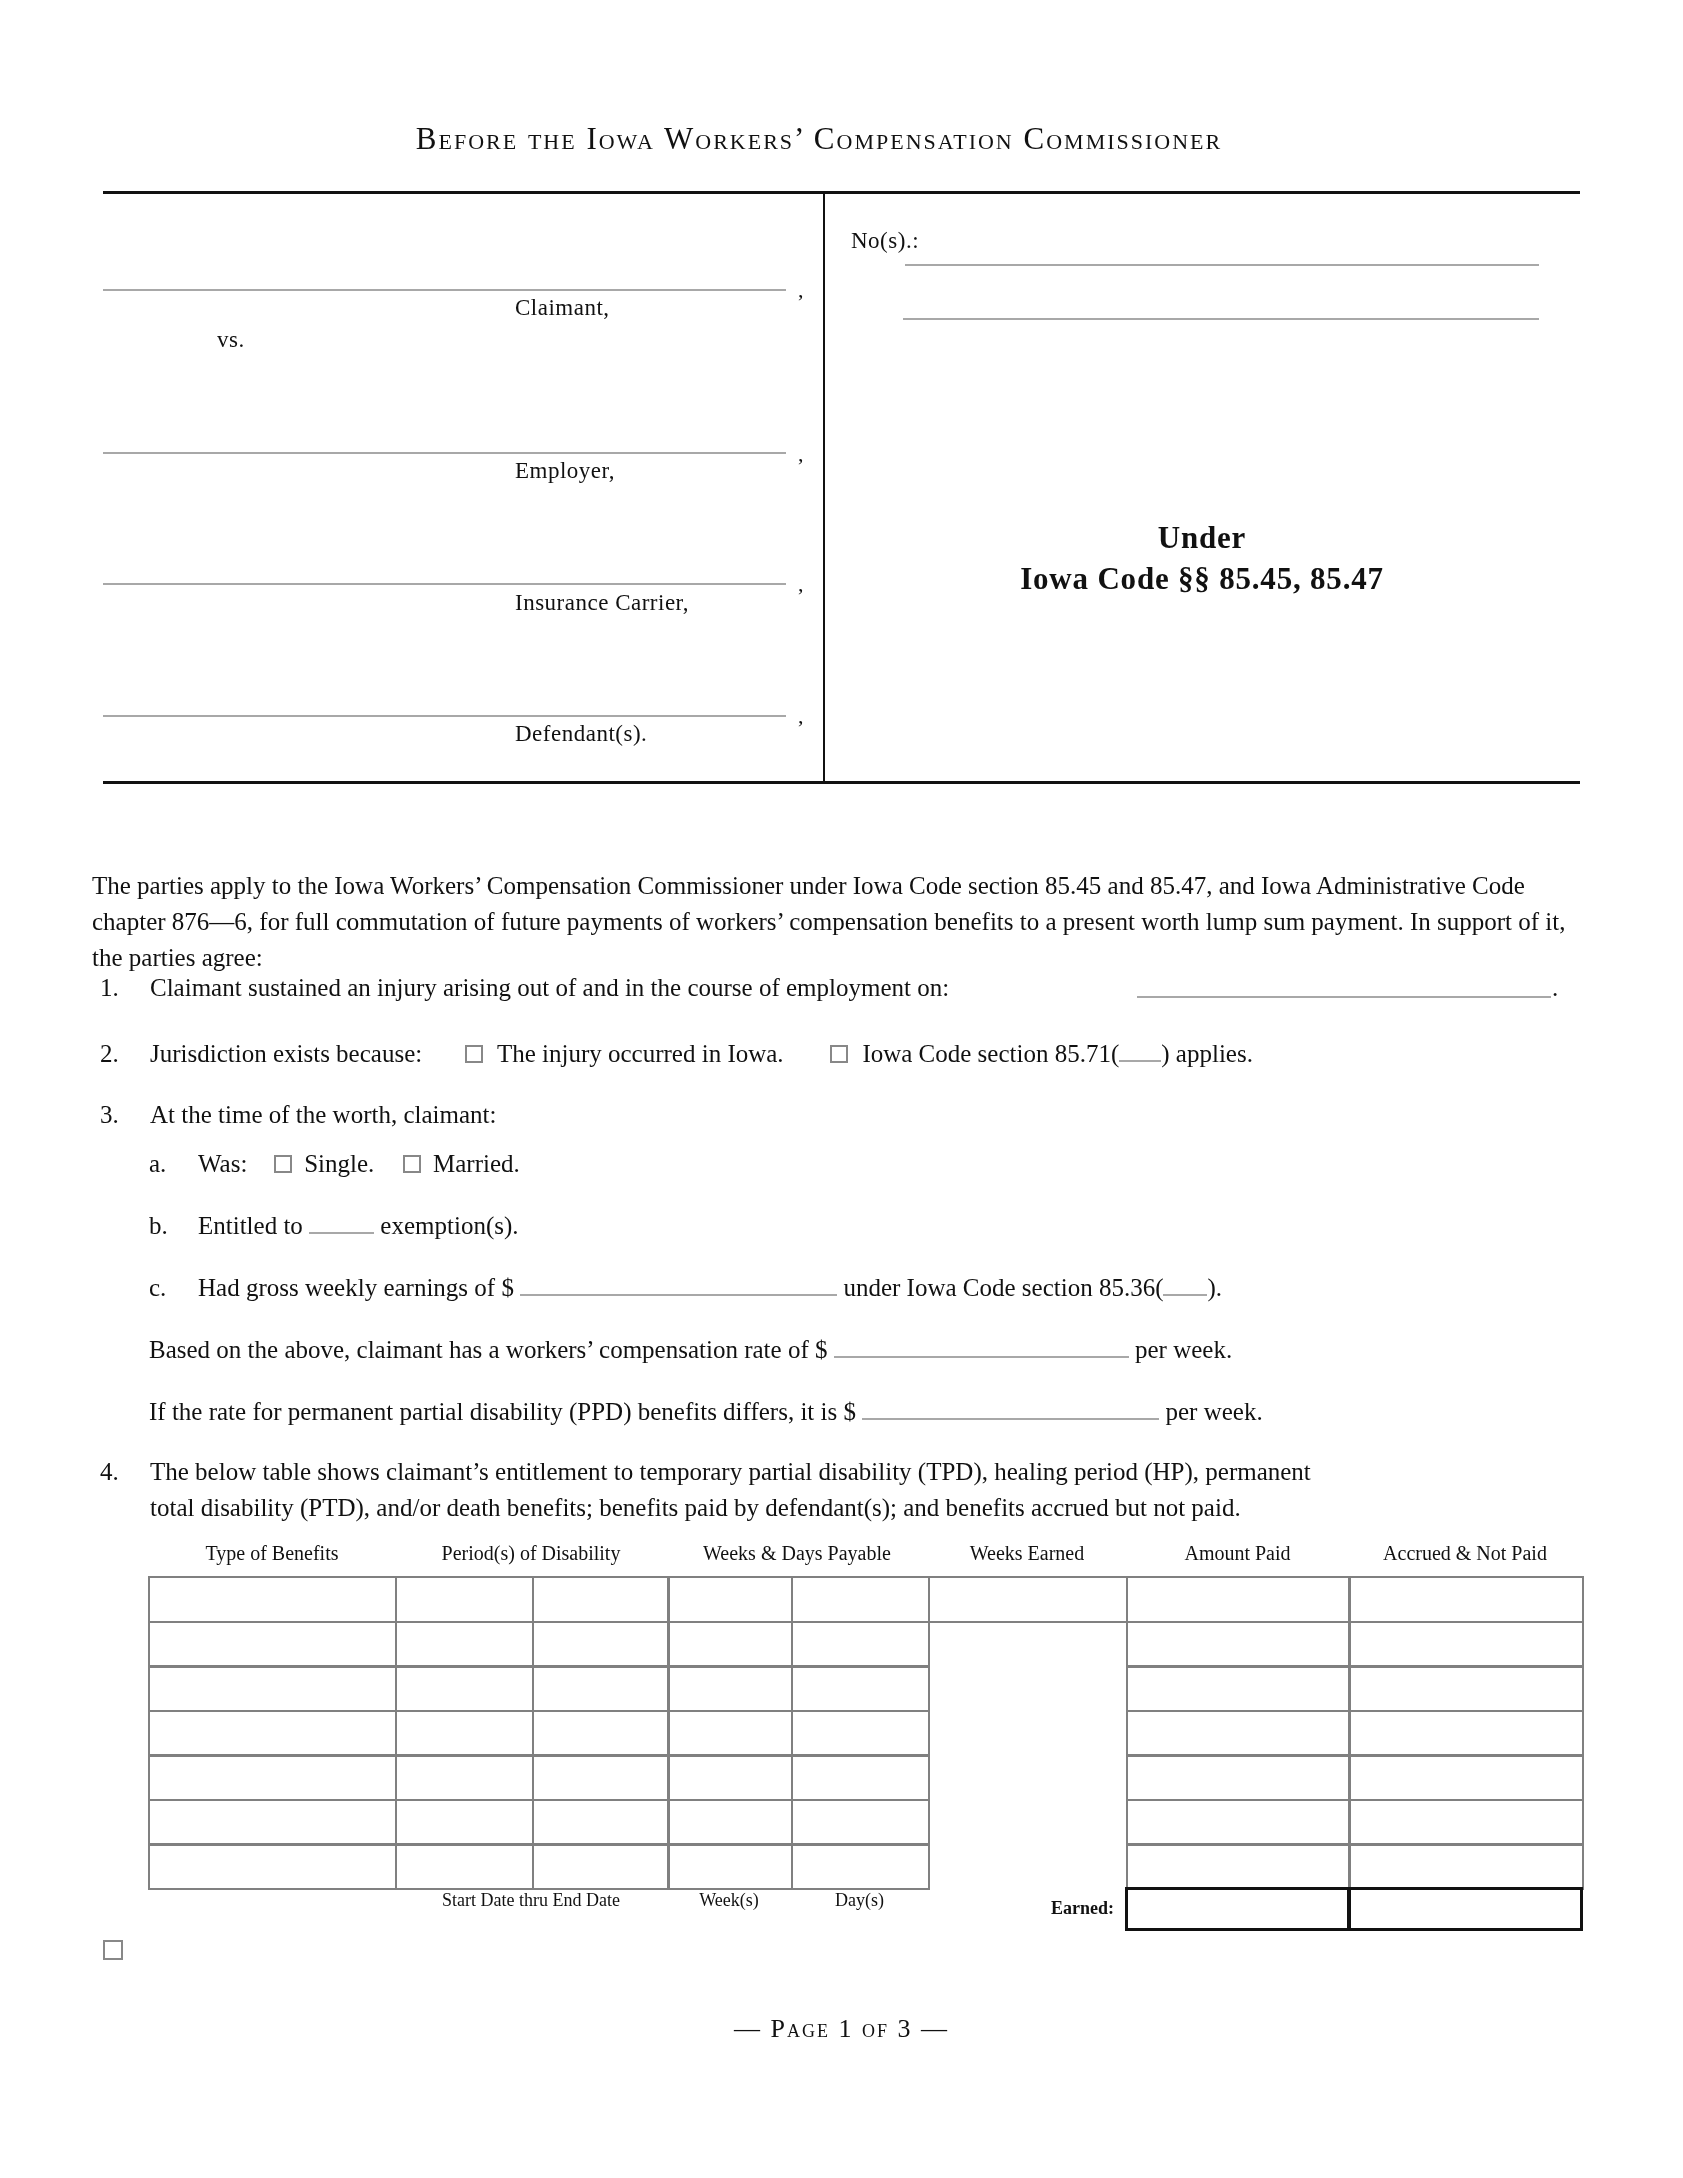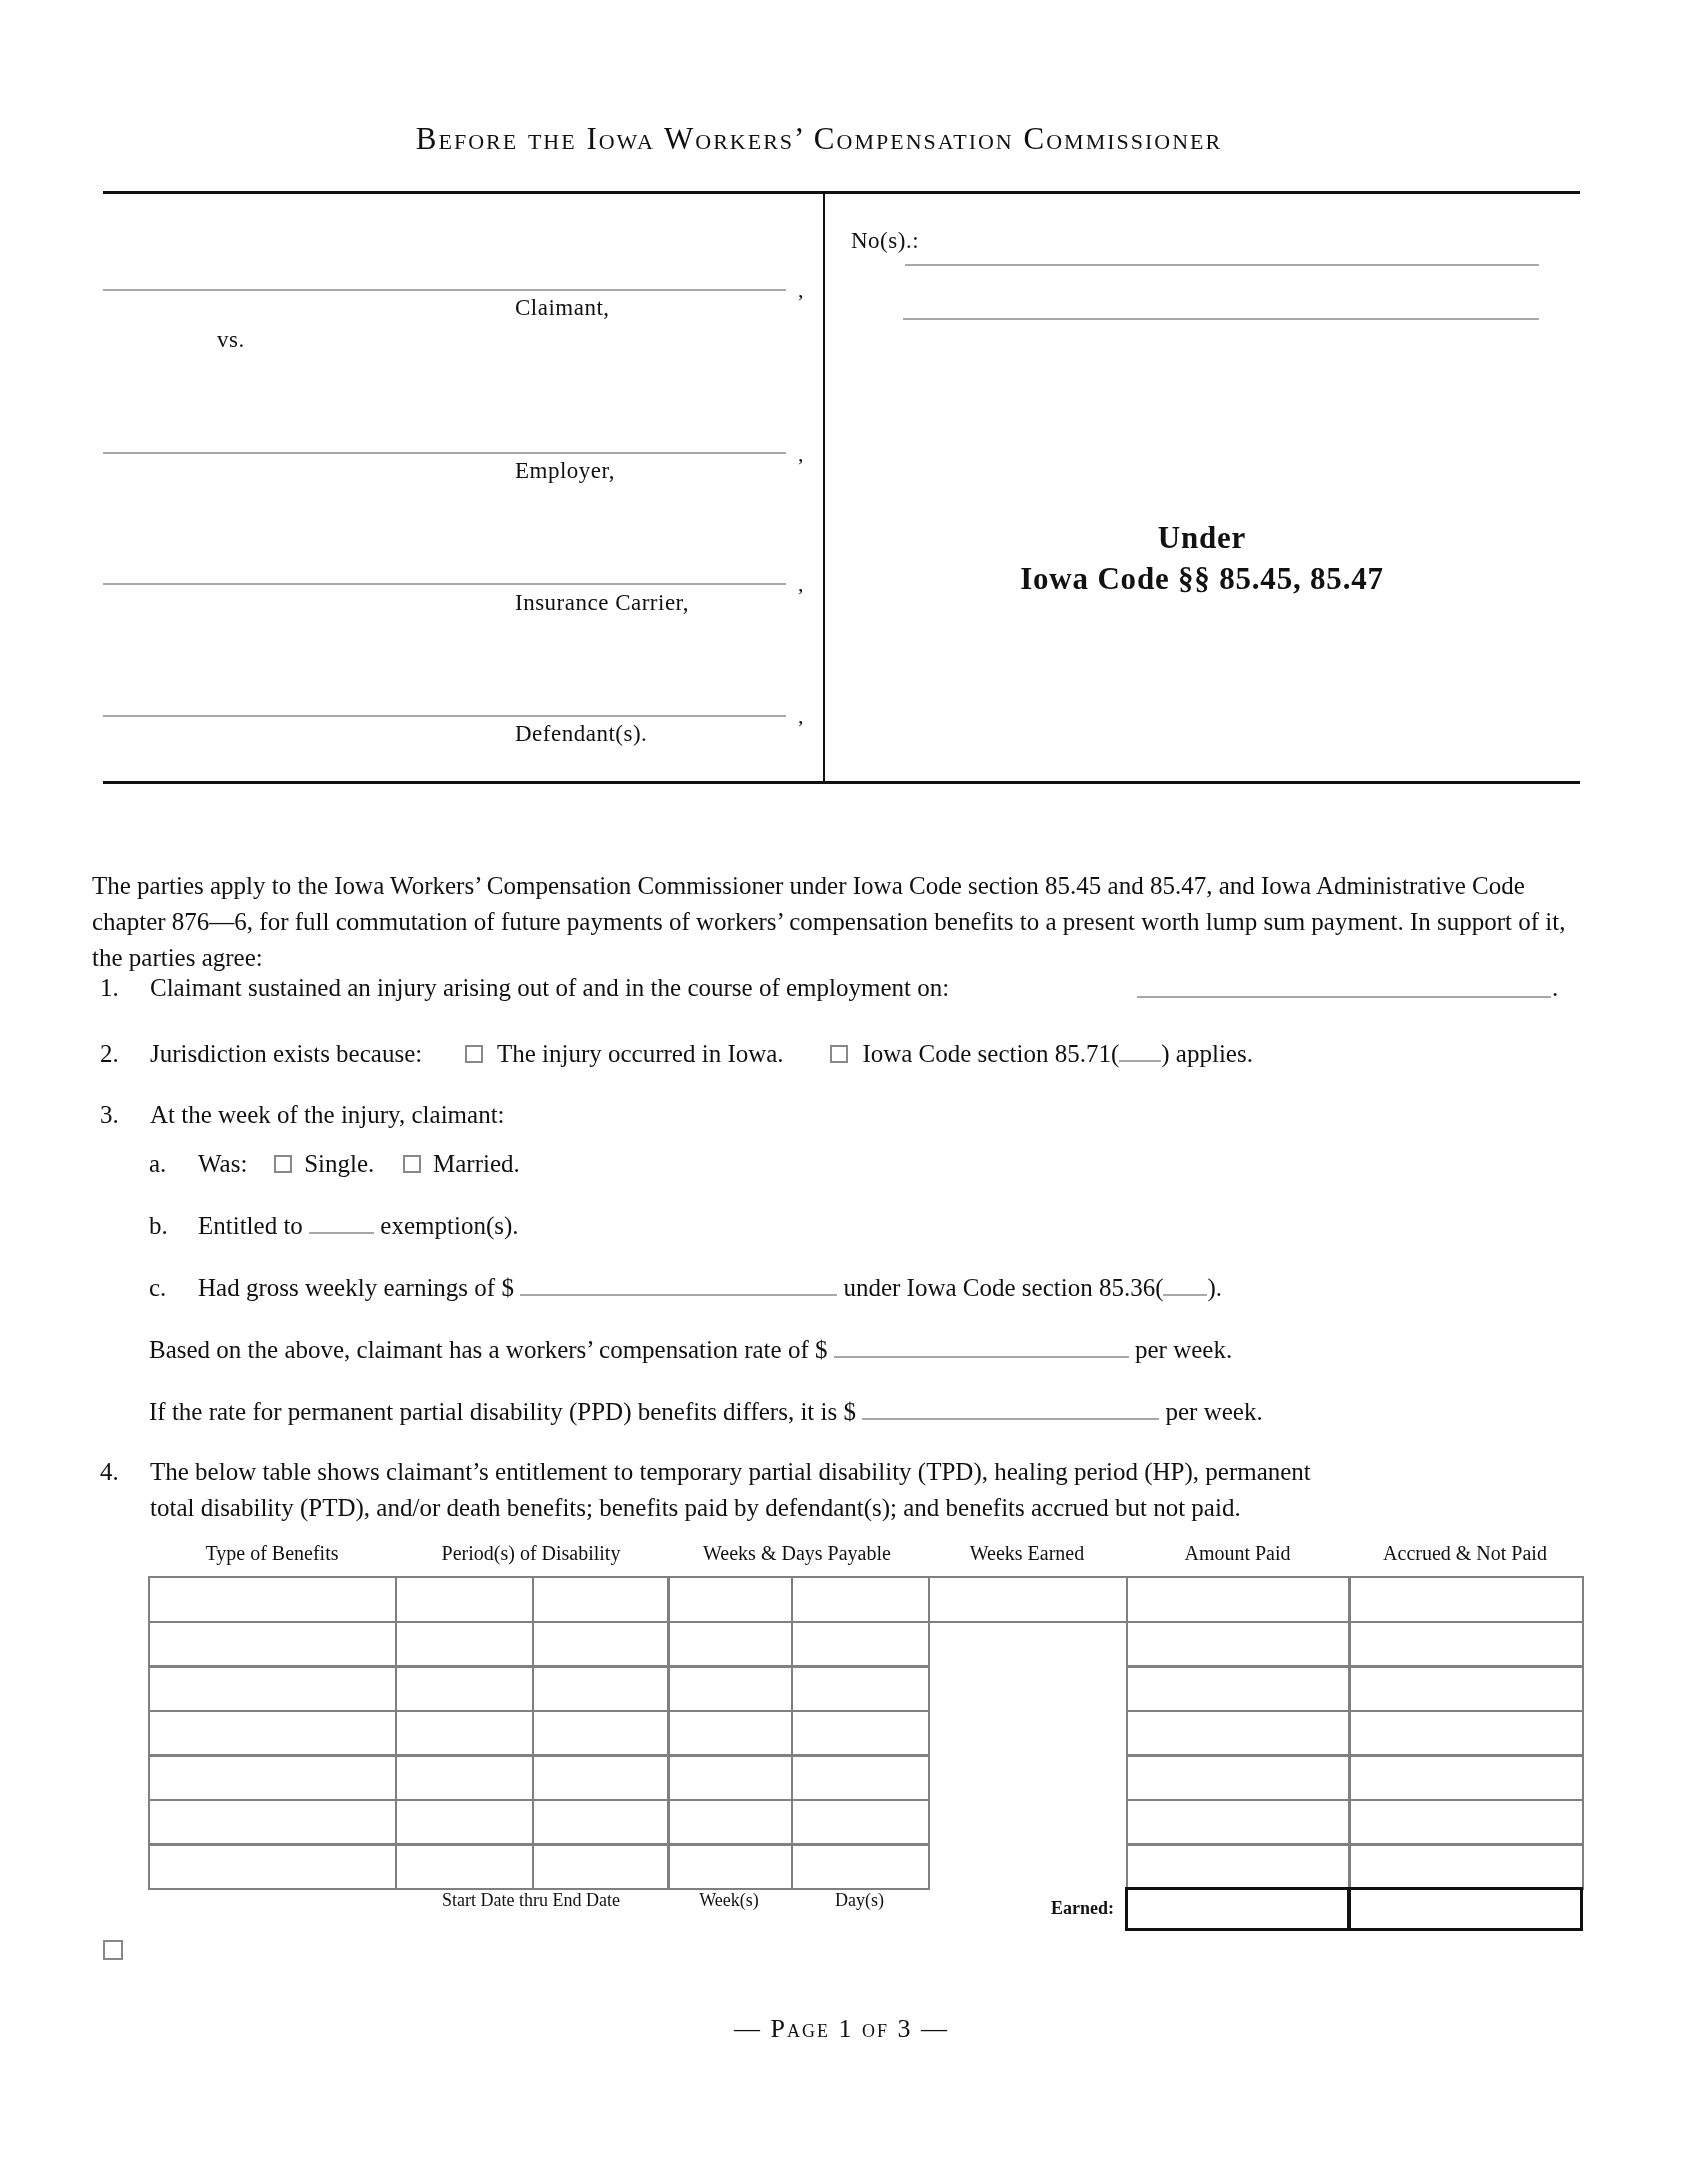--- a/index.html
+++ b/index.html
@@ -69,21 +69,21 @@
   <span style="display:inline-block; width:50px;">2.</span><span>Jurisdiction exists because:</span>
   <span style="display:inline-block; width:30px;"></span>
   <span class="cb"></span>
   <span style="margin-left:8px;">The injury occurred in Iowa.</span>
   <span style="display:inline-block; width:34px;"></span>
   <span class="cb"></span>
   <span style="margin-left:8px;">Iowa Code section 85.71(</span><span class="blank" style="width:42px;"></span><span>) applies.</span>
 </div>
 
 <div class="abs body-text" style="left:100px; top:1097px;">
-  <span style="display:inline-block; width:50px;">3.</span><span>At the week of the injury, claimant:</span>
+  <span style="display:inline-block; width:50px;">3.</span><span>At the time of the worth, claimant:</span>
 </div>
 
 <div class="abs body-text" style="left:149px; top:1146px; white-space:nowrap;">
   <span style="display:inline-block; width:49px;">a.</span><span>Was:</span>
   <span style="display:inline-block; width:14px;"></span>
   <span class="cb"></span>
   <span style="margin-left:6px;">Single.</span>
   <span style="display:inline-block; width:16px;"></span>
   <span class="cb"></span>
   <span style="margin-left:6px;">Married.</span>

